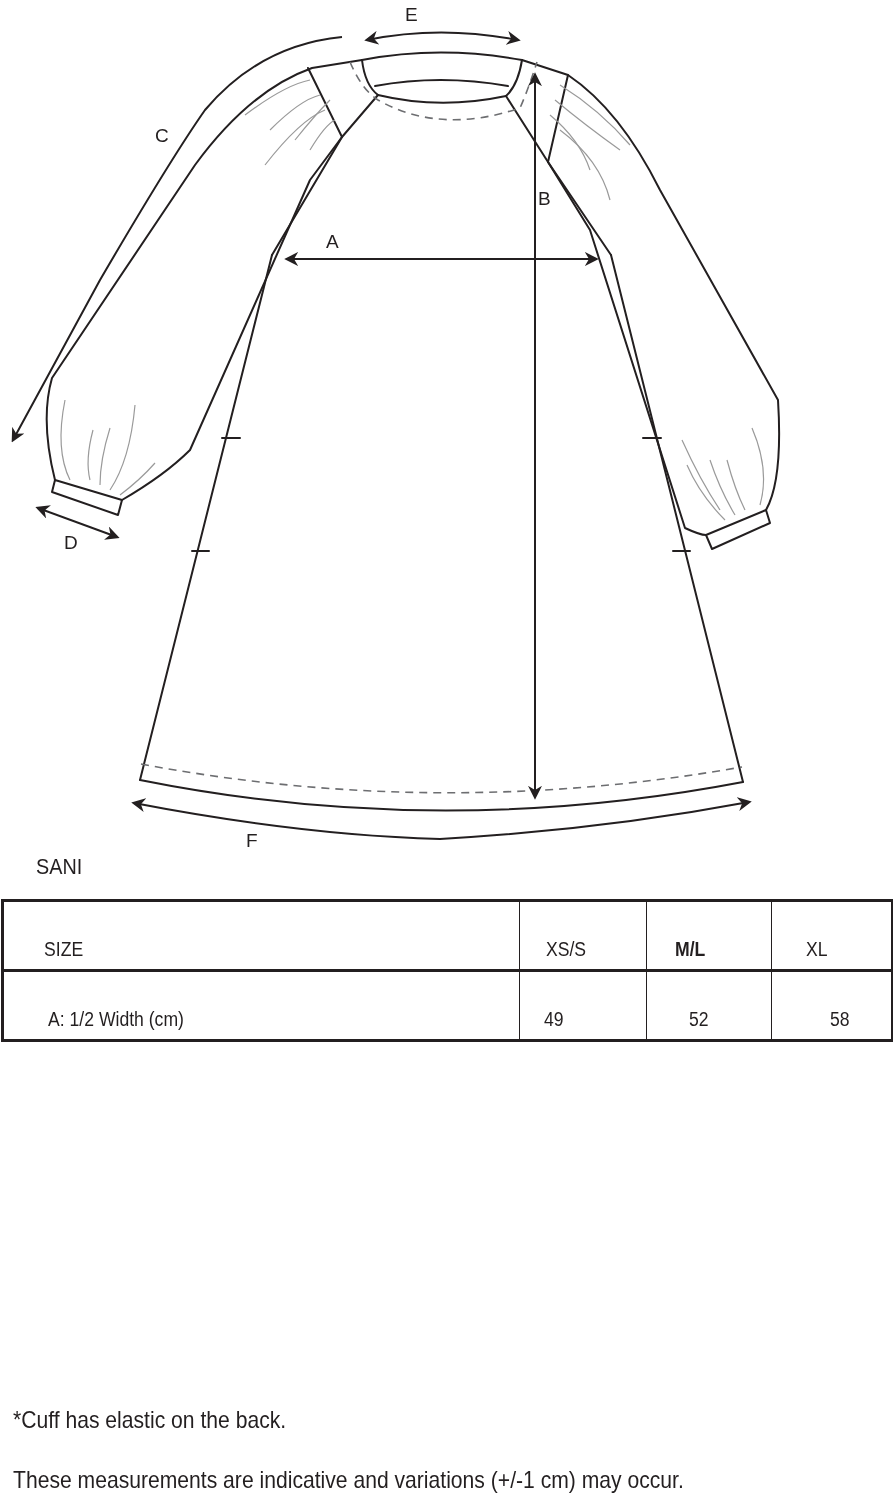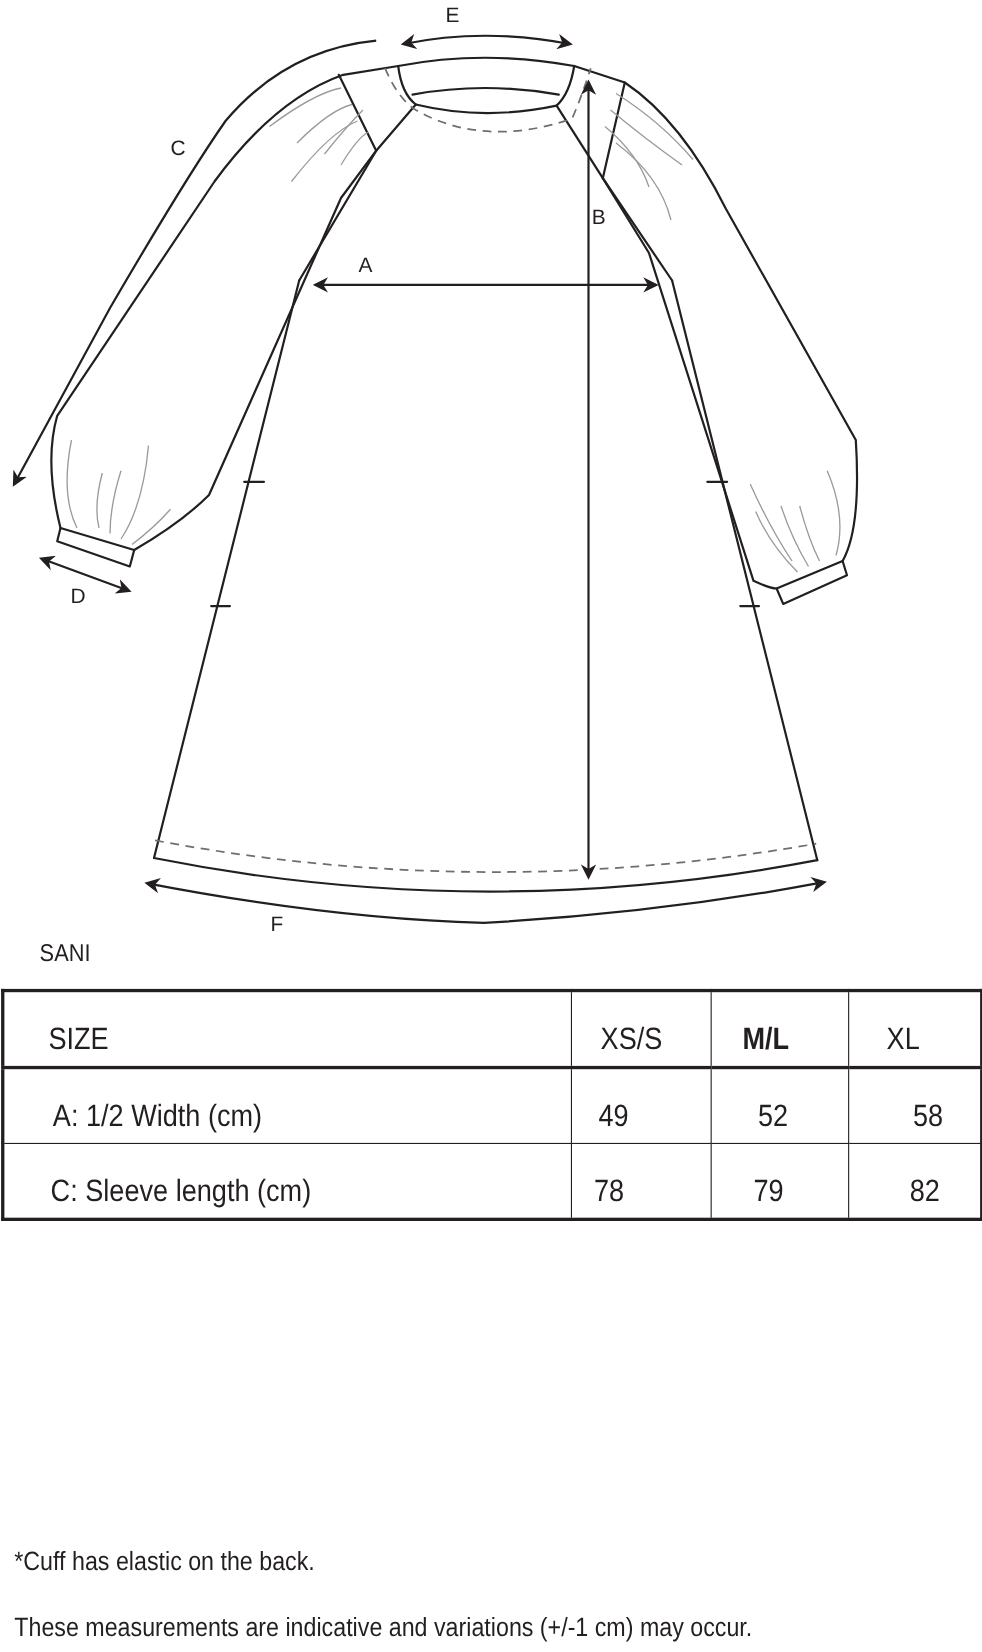--- a/index.html
+++ b/index.html
@@ -3,21 +3,21 @@
 <meta charset="utf-8">
 <style>
   html, body { margin:0; padding:0; background:#fff; }
   body { width:893px; height:1502px; position:relative; overflow:hidden;
          font-family:"Liberation Sans", sans-serif; color:#231f20; }
   #sketch { position:absolute; left:0; top:0; width:893px; height:850px; }
   .lbl { position:absolute; font-size:19px; color:#231f20; }
   .title { position:absolute; left:36px; top:854px; font-size:22px; transform:scaleX(0.9); transform-origin:left; }
   table.sz { position:absolute; left:1px; top:899px; width:890px; border-collapse:collapse;
              border:3px solid #231f20; table-layout:fixed; }
-  table.sz td, table.sz th { border:1.5px solid #231f20; font-weight:normal; font-size:28px;
+  table.sz td, table.sz th { border:1.5px solid #231f20; font-weight:normal; font-size:20px;
              text-align:left; vertical-align:bottom; padding:0 0 8px 0; height:59px; }
   table.sz thead th { height:59px; border-bottom:3px solid #231f20; }
   table.sz col.c0 { width:517px; }
   table.sz col.c1 { width:127px; }
   table.sz col.c2 { width:125px; }
   table.sz col.c3 { width:121px; }
   .cell-txt { display:inline-block; transform:scaleX(0.88); transform-origin:left; white-space:nowrap; }
   .rowlbl { padding-left:42px !important; }
   .v1 { padding-left:24px !important;text-decoration:underline; }
   .v2 { padding-left:28px !important; }
@@ -139,23 +139,17 @@
       <th style="padding-left:34px;"><span class="cell-txt">XL</span></th>
     </tr>
   </thead>
   <tbody>
     <tr>
       <td class="rowlbl" style="padding-left:44px !important;"><span class="cell-txt">A: 1/2 Width (cm)</span></td>
       <td class="v1"><span class="cell-txt">49</span></td>
       <td class="v2" style="padding-left:42px !important;"><span class="cell-txt">52</span></td>
       <td class="v3" style="padding-left:58px !important;"><span class="cell-txt">58</span></td>
     </tr>
-    <tr>
-      <td class="rowlbl"><span class="cell-txt">C: Sleeve length (cm)</span></td>
-      <td class="v1" style="padding-left:20px !important;"><span class="cell-txt">78</span></td>
-      <td class="v2" style="padding-left:38px !important;"><span class="cell-txt">79</span></td>
-      <td class="v3" style="padding-left:55px !important;"><span class="cell-txt">82</span></td>
-    </tr>
   </tbody>
 </table>
 
 <div class="note" style="top:1406px;">*Cuff has elastic on the back.</div>
 <div class="note" style="top:1466px;">These measurements are indicative and variations (+/-1 cm) may occur.</div>
 
 </body></html>

